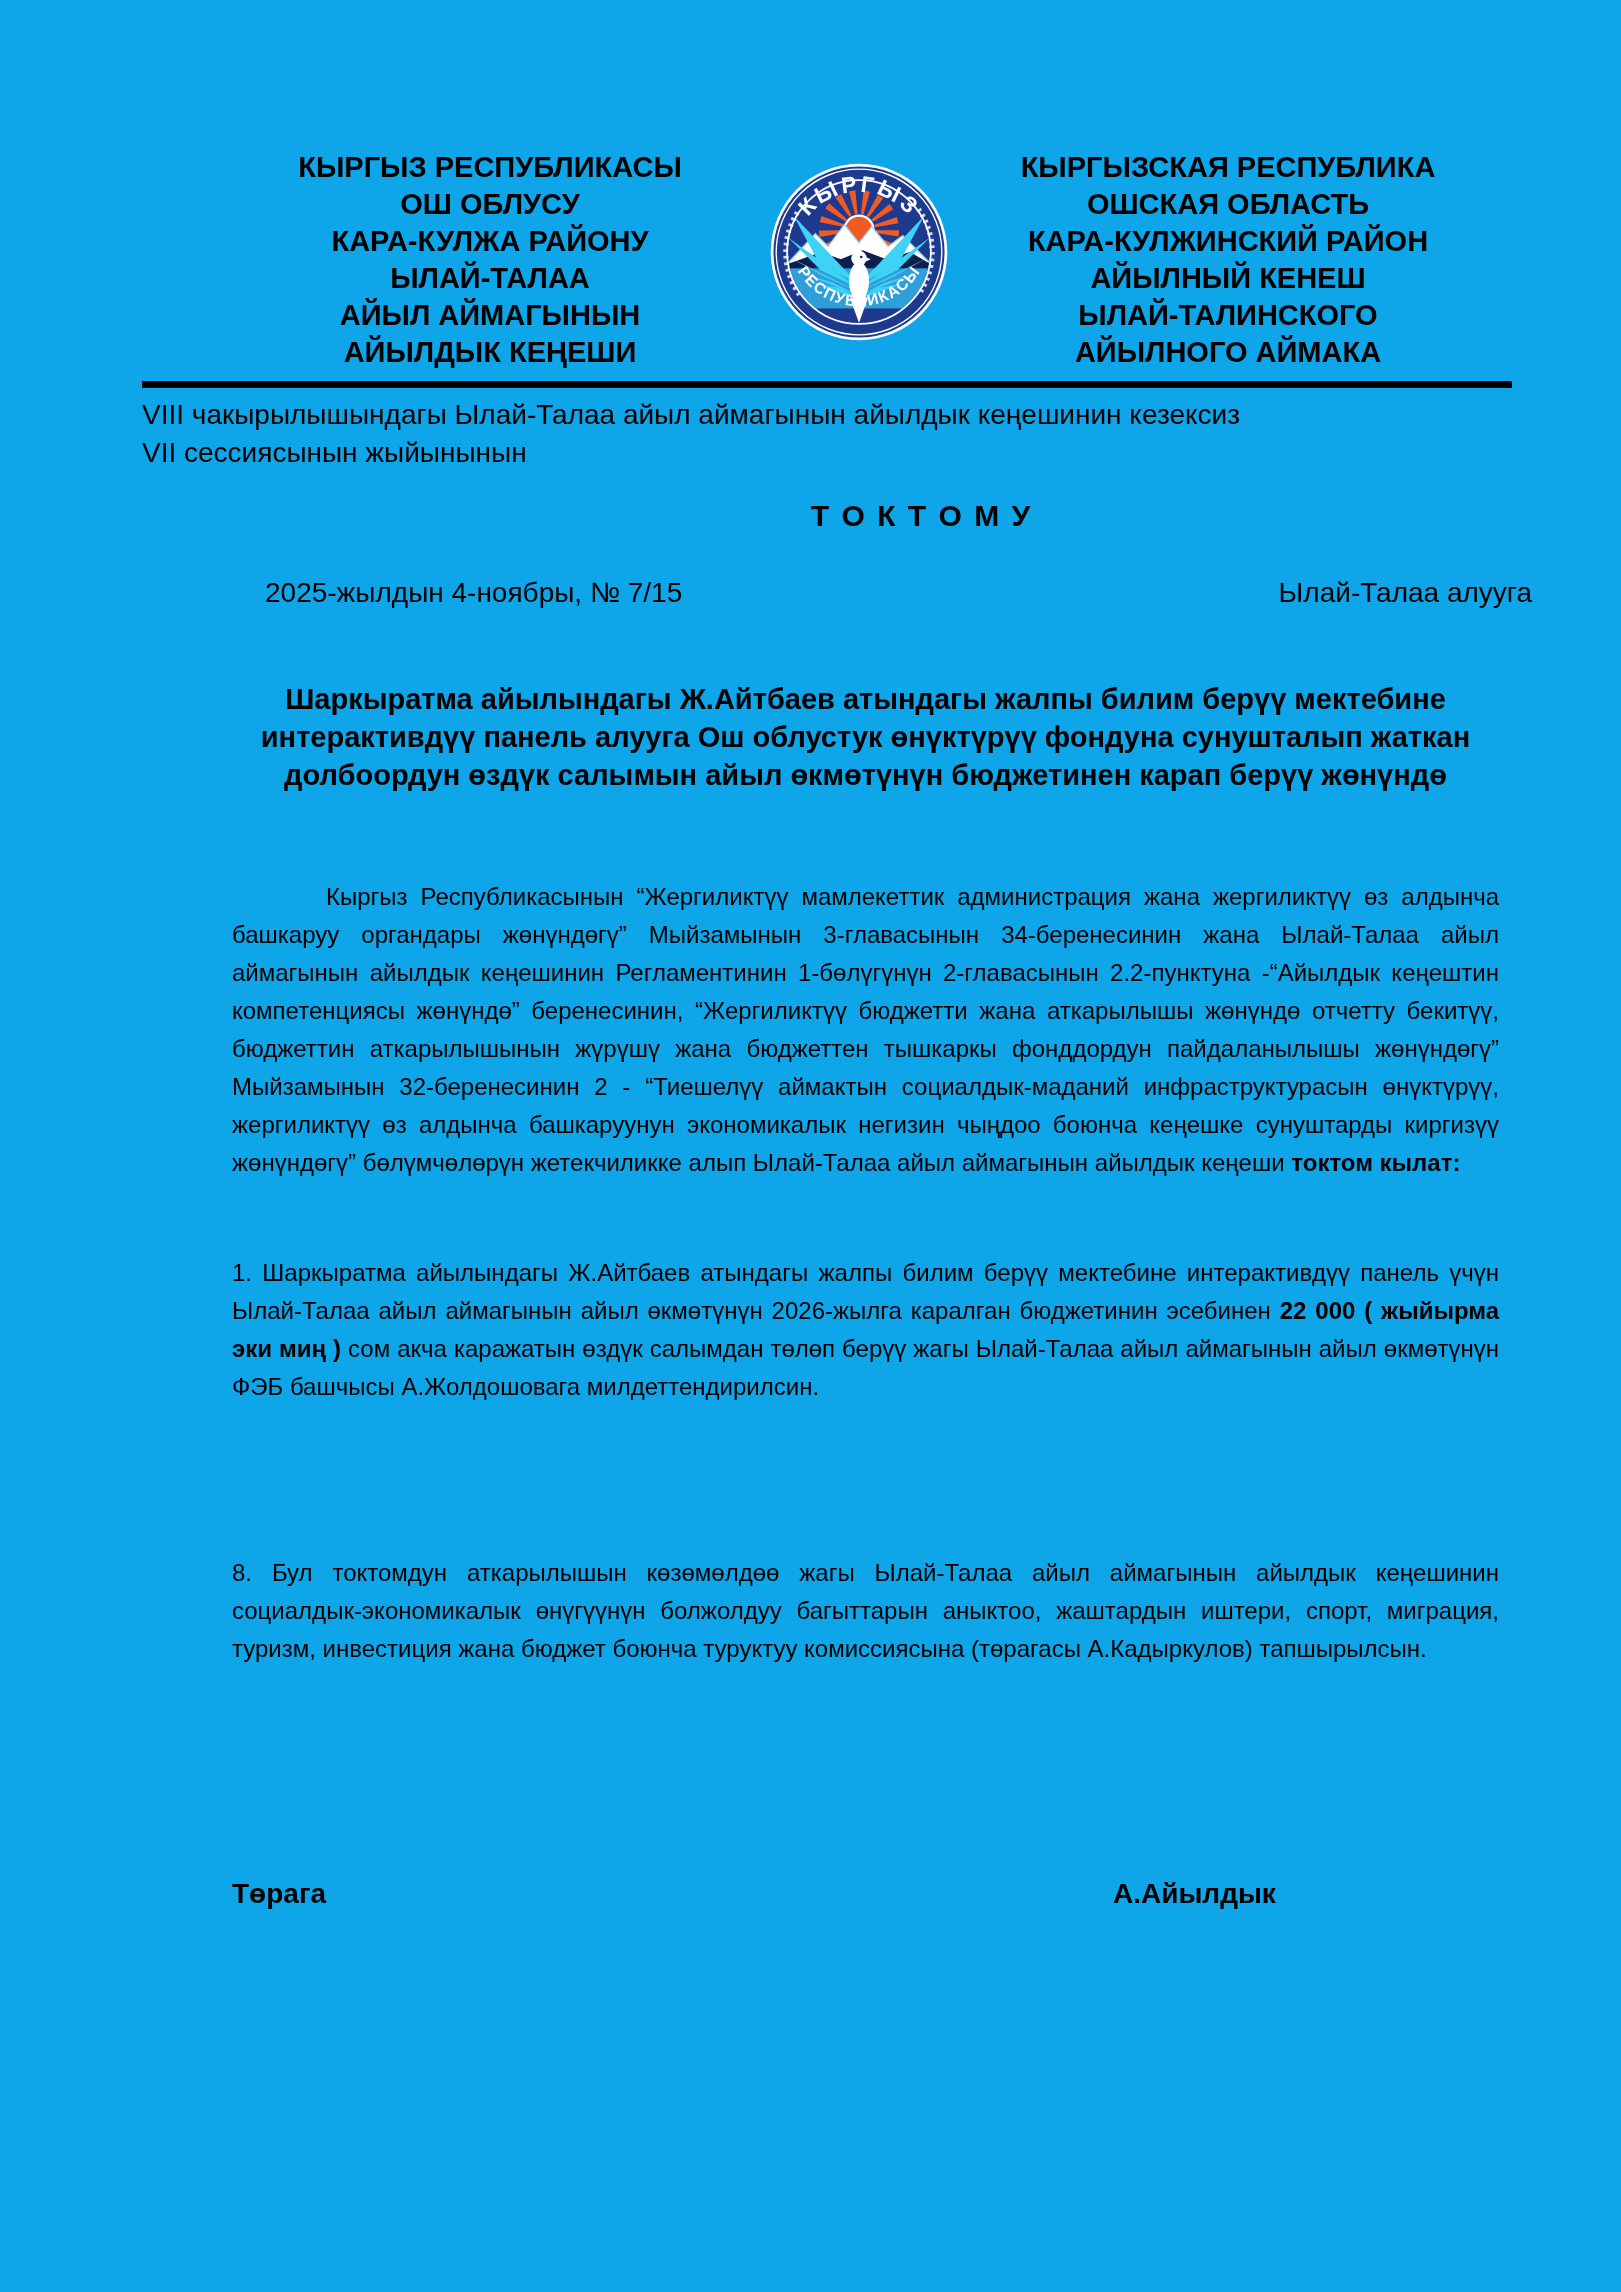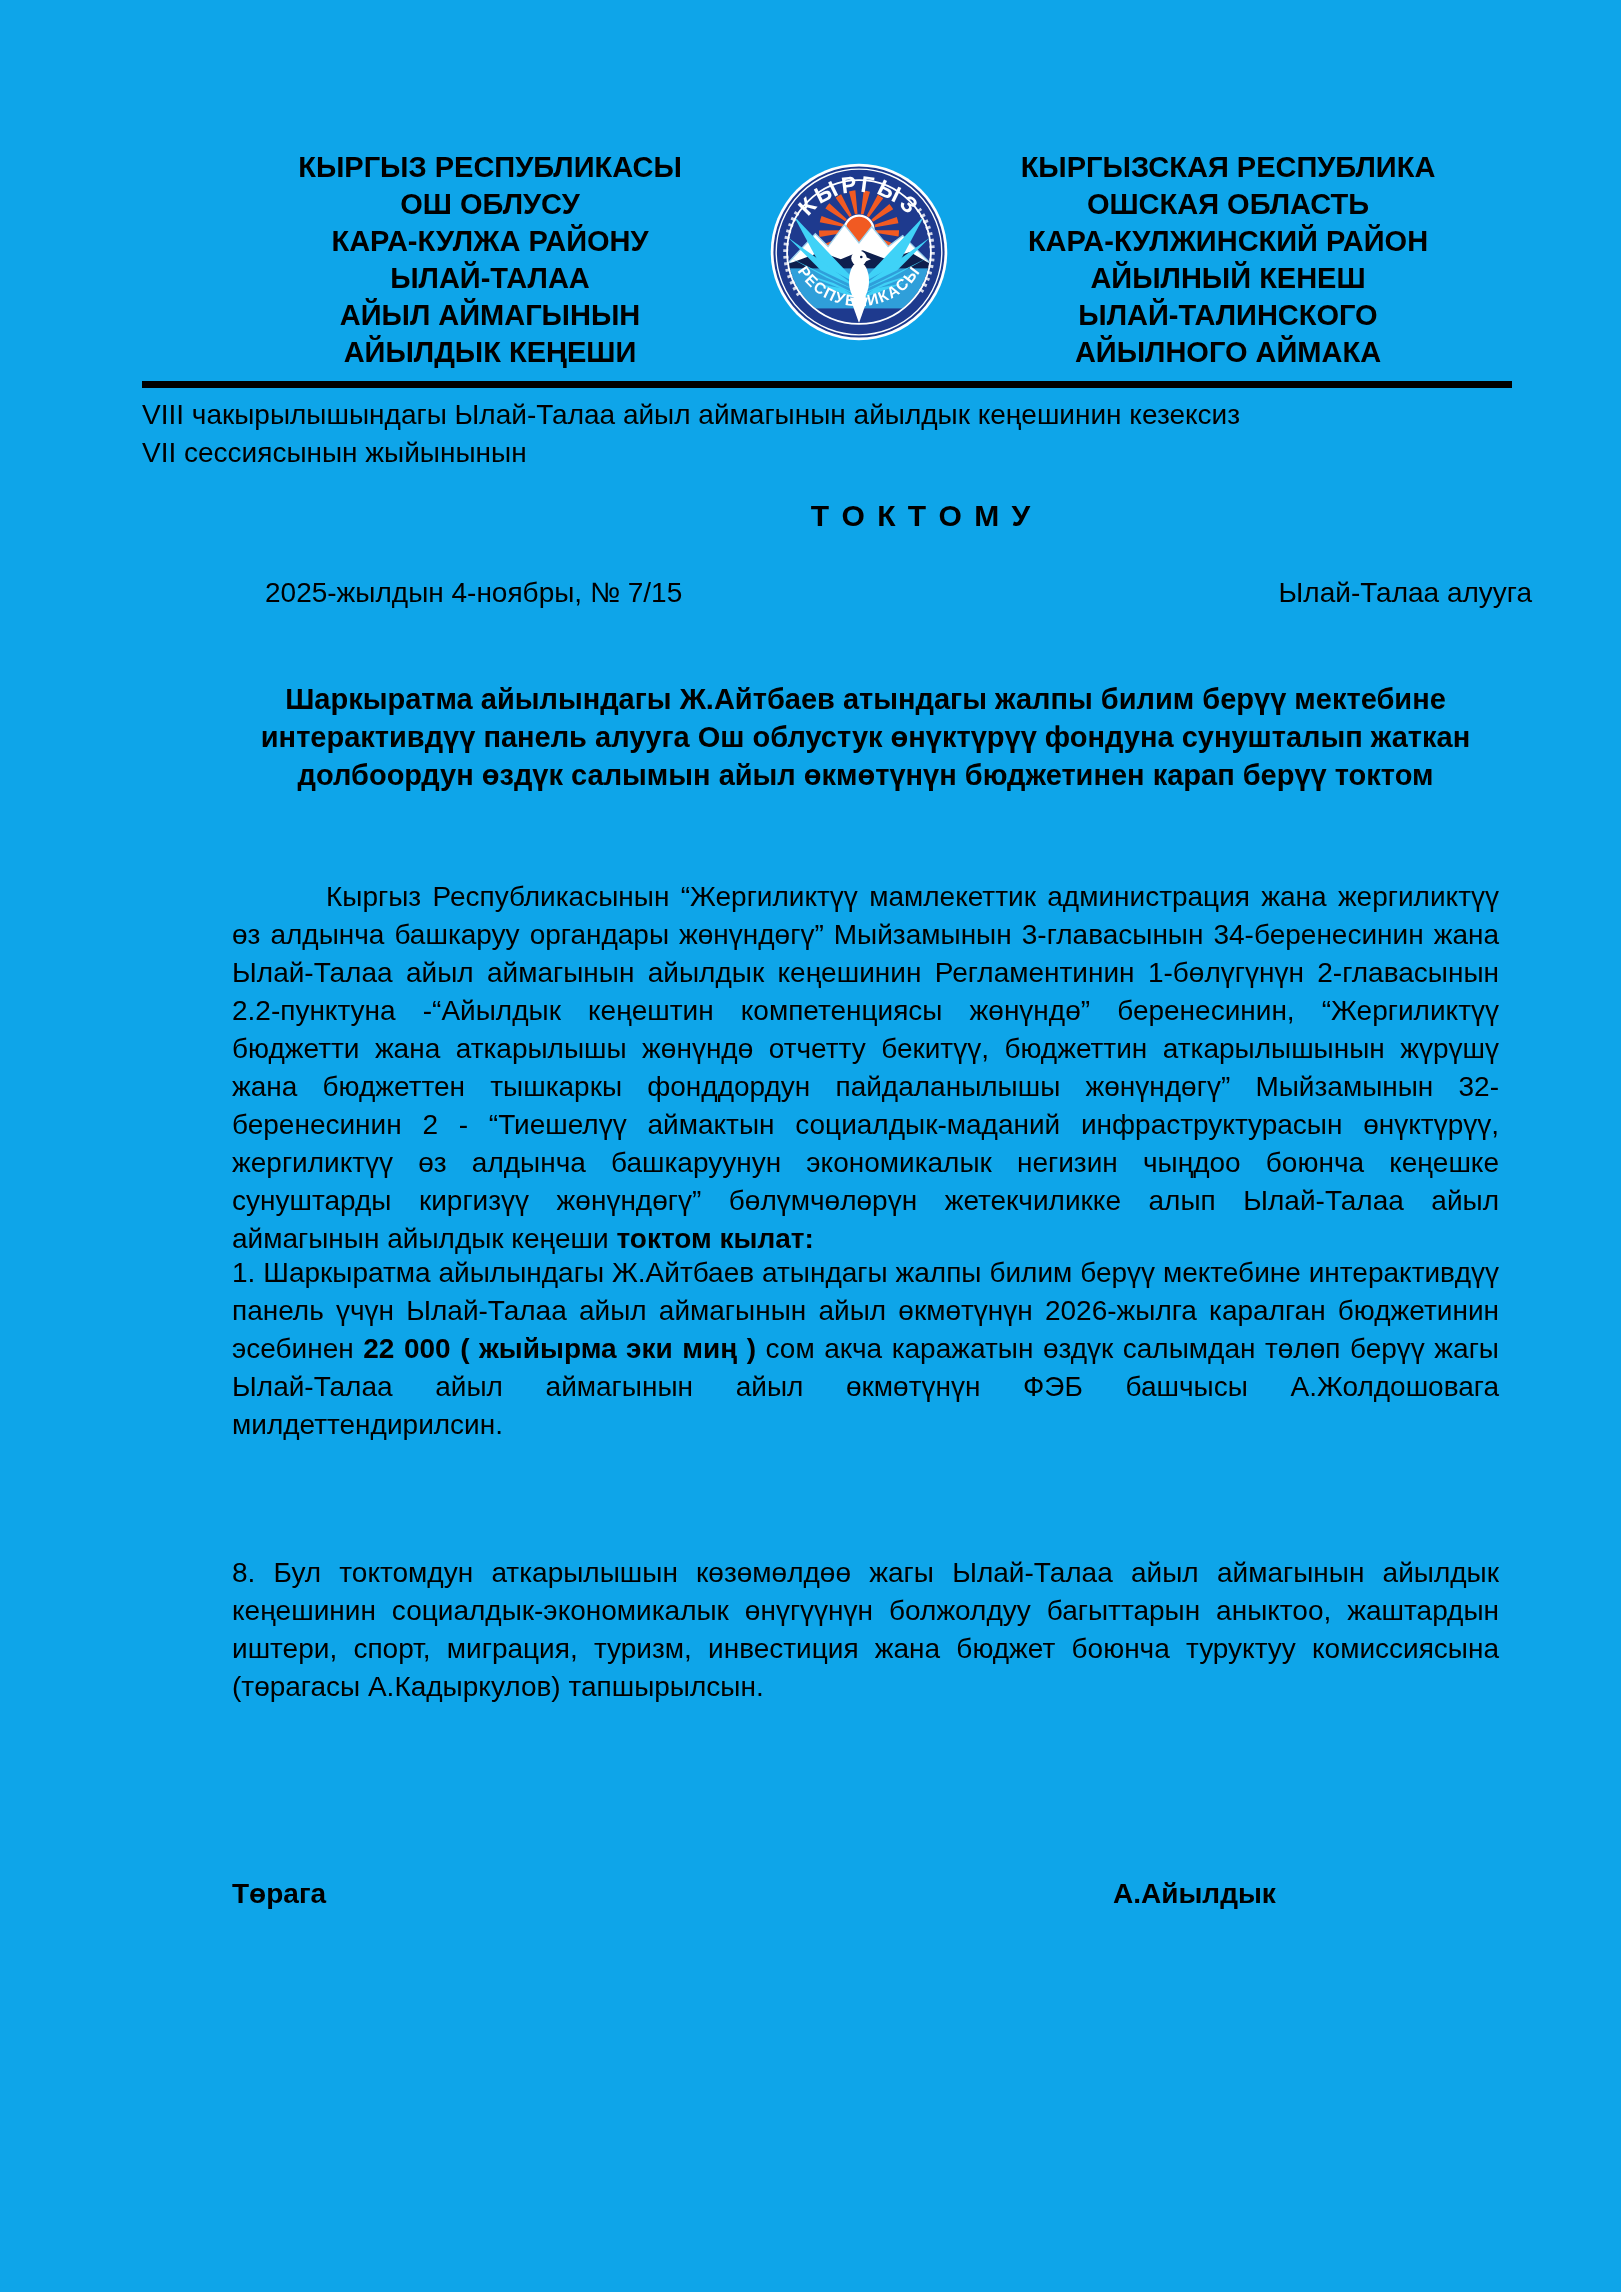--- a/index.html
+++ b/index.html
@@ -66,21 +66,21 @@
     width: 1267px;
     text-align: center;
     font-weight: bold;
     font-size: 29px;
     line-height: 38px;
   }
 
   .body-par {
     left: 232px;
     width: 1267px;
-    font-size: 28px;
+    font-size: 24px;
     line-height: 38px;
     text-align: justify;
   }
   .preamble { top: 878px; text-indent: 94px; }
   .item-1   { top: 1254px; }
   .item-2   { top: 1554px; }
 
   .signature {
     left: 232px; top: 1878px;
     width: 1267px;
@@ -178,21 +178,21 @@
   <div class="abs session-note">VIII чакырылышындагы Ылай-Талаа айыл аймагынын айылдык кеңешинин кезексиз
 VII сессиясынын жыйынынын</div>
 
   <div class="abs doc-title">Т О К Т О М У</div>
 
   <div class="abs date-row">
     <span>2025-жылдын 4-ноябры, № 7/15</span>
     <span>Ылай-Талаа алууга</span>
   </div>
 
-  <div class="abs subject-heading">Шаркыратма айылындагы Ж.Айтбаев атындагы жалпы билим берүү мектебине интерактивдүү панель алууга Ош облустук өнүктүрүү фондуна сунушталып жаткан долбоордун өздүк салымын айыл өкмөтүнүн бюджетинен карап берүү токтом</div>
+  <div class="abs subject-heading">Шаркыратма айылындагы Ж.Айтбаев атындагы жалпы билим берүү мектебине интерактивдүү панель алууга Ош облустук өнүктүрүү фондуна сунушталып жаткан долбоордун өздүк салымын айыл өкмөтүнүн бюджетинен карап берүү жөнүндө</div>
 
   <div class="abs body-par preamble"><span>Кыргыз Республикасынын “Жергиликтүү мамлекеттик администрация жана жергиликтүү  өз алдынча  башкаруу органдары жөнүндөгү”  Мыйзамынын  3-главасынын 34-беренесинин жана  Ылай-Талаа  айыл аймагынын айылдык кеңешинин Регламентинин 1-бөлүгүнүн 2-главасынын 2.2-пунктуна -“Айылдык кеңештин компетенциясы жөнүндө” беренесинин, “Жергиликтүү бюджетти жана аткарылышы жөнүндө отчетту бекитүү, бюджеттин аткарылышынын жүрүшү жана бюджеттен тышкаркы фонддордун пайдаланылышы жөнүндөгү” Мыйзамынын 32-беренесинин 2 - “Тиешелүү аймактын социалдык-маданий инфраструктурасын өнүктүрүү, жергиликтүү өз алдынча башкаруунун экономикалык негизин чыңдоо боюнча кеңешке сунуштарды киргизүү жөнүндөгү” бөлүмчөлөрүн жетекчиликке алып Ылай-Талаа  айыл аймагынын айылдык   кеңеши </span><span style="font-weight: bold;">токтом кылат:</span></div>
 
   <div class="abs body-par item-1"><span>1. Шаркыратма айылындагы Ж.Айтбаев атындагы жалпы билим берүү мектебине интерактивдүү панель үчүн Ылай-Талаа  айыл аймагынын айыл  өкмөтүнүн 2026-жылга каралган бюджетинин эсебинен </span><span style="font-weight: bold;">22 000 ( жыйырма эки миң )</span><span> сом акча каражатын өздүк салымдан төлөп берүү жагы Ылай-Талаа айыл аймагынын айыл өкмөтүнүн ФЭБ башчысы А.Жолдошовага милдеттендирилсин.</span></div>
 
   <div class="abs body-par item-2"><span>8. Бул токтомдун аткарылышын көзөмөлдөө жагы  Ылай-Талаа айыл аймагынын айылдык   кеңешинин  социалдык-экономикалык өнүгүүнүн болжолдуу багыттарын аныктоо, жаштардын иштери, спорт, миграция, туризм, инвестиция жана бюджет боюнча туруктуу комиссиясына (төрагасы А.Кадыркулов) тапшырылсын.</span></div>
 
   <div class="abs signature">
     <span class="sig-left">Төрага</span>
     <span class="sig-right">А.Айылдык</span>

